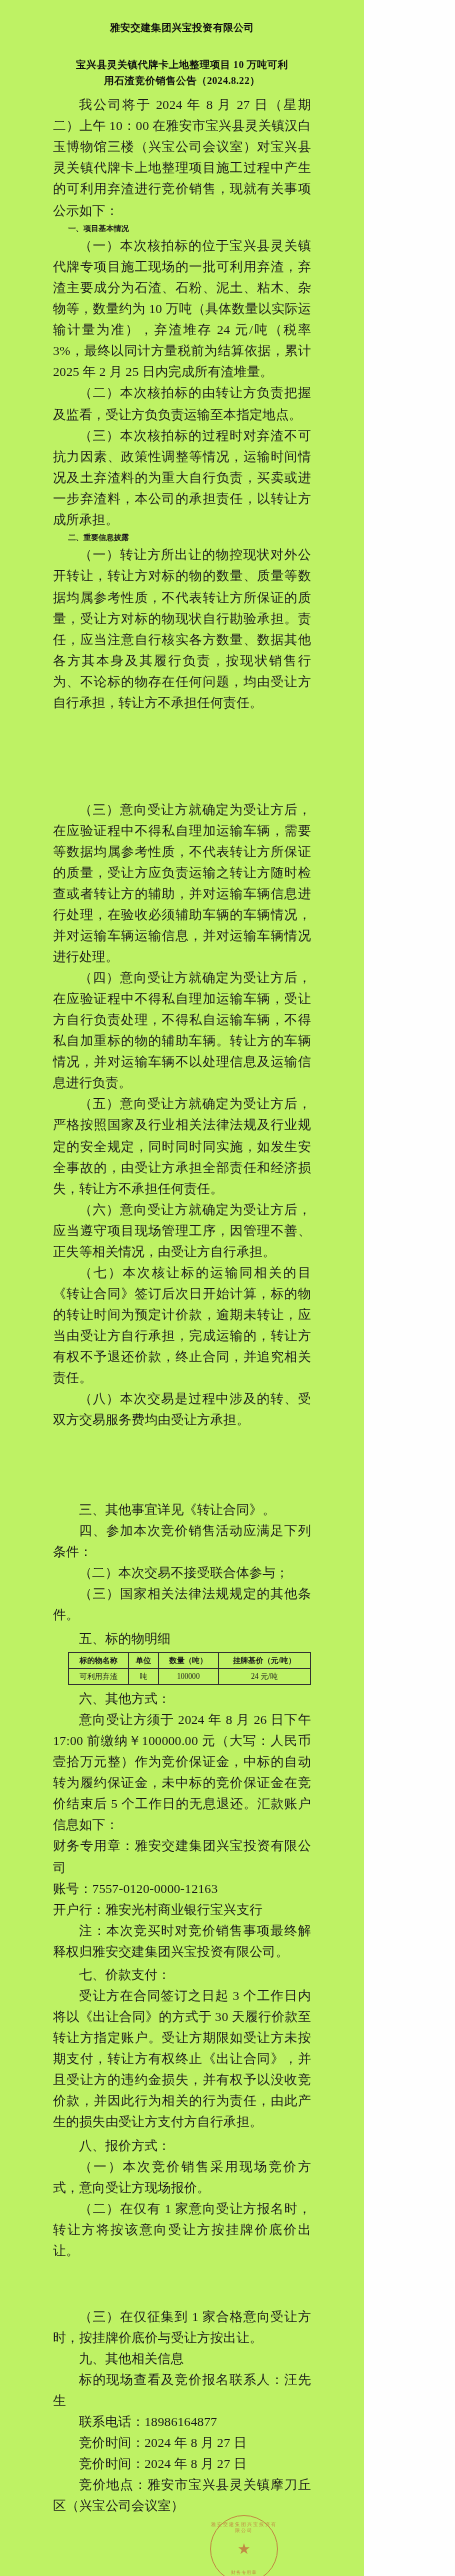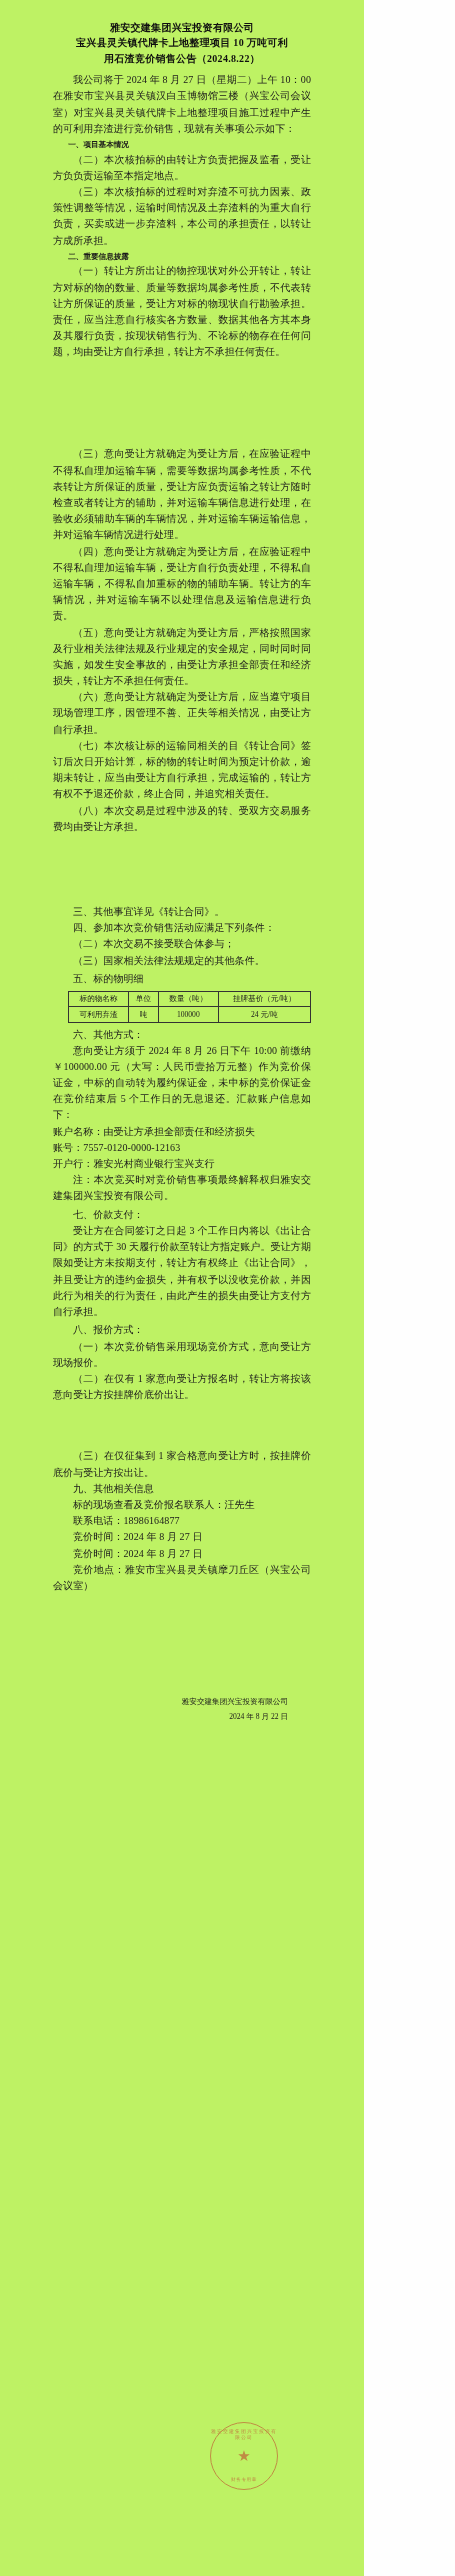--- a/index.html
+++ b/index.html
@@ -31,24 +31,24 @@
   .doc-title {
     text-align: center;
     font-weight: bold;
     font-size: 10px;
     line-height: 1.55;
     letter-spacing: 0.3px;
     color: #101010;
     margin: 0 0 1.1px 0;
     font-family: "Liberation Serif", "DejaVu Serif", serif;
   }
-  .doc-title .line2 { display: block; }
+  .doc-title .line2 { display: block; margin-top: 22px; }
   .doc-title .line3 { display: block; }
   p.body {
-    font-size: 10px;
+    font-size: 13px;
     line-height: 1.62;
     text-align: justify;
     text-justify: inter-ideograph;
     margin: 0;
     text-indent: 2em;
     letter-spacing: 0.1px;
   }
   p.noindent {
     text-indent: 0;
   }
@@ -73,21 +73,21 @@
     width: calc(100% - 2em);
   }
   table.info th, table.info td {
     border: 0.6px solid #333;
     padding: 1.7px 3.4px;
     text-align: center;
     line-height: 1.5;
     font-weight: normal;
   }
   table.info th {
-    font-weight: normal;
+    font-weight: bold;
   }
   .sign-block {
     margin-top: 15px;
     text-align: right;
     padding-right: 23px;
     font-size: 7.6px;
     line-height: 1.9;
   }
   .seal {
     position: absolute;
@@ -140,20 +140,21 @@
       <span class="line3">用石渣竞价销售公告（2024.8.22）</span>
     </div>
 
     <div class="gap-s"></div>
 
     <p class="body">我公司将于 2024 年 8 月 27 日（星期二）上午 10：00 在雅安市宝兴县灵关镇汉白玉博物馆三楼（兴宝公司会议室）对宝兴县灵关镇代牌卡上地整理项目施工过程中产生的可利用弃渣进行竞价销售，现就有关事项公示如下：</p>
 
     <div class="gap-xs"></div>
 
     <p class="sec">一、项目基本情况</p>
+    <p class="body">（一）本次核拍标的位于宝兴县灵关镇代牌专项目施工现场的一批可利用弃渣，弃渣主要成分为石渣、石粉、泥土、粘木、杂物等，数量约为 10 万吨（具体数量以实际运输计量为准），弃渣堆存 24 元/吨（税率 3%，最终以同计方量税前为结算依据，累计 2025 年 2 月 25 日内完成所有渣堆量。</p>
     <p class="body">（二）本次核拍标的由转让方负责把握及监看，受让方负负责运输至本指定地点。</p>
     <p class="body">（三）本次核拍标的过程时对弃渣不可抗力因素、政策性调整等情况，运输时间情况及土弃渣料的为重大自行负责，买卖或进一步弃渣料，本公司的承担责任，以转让方成所承担。</p>
 
     <div class="gap-xs"></div>
 
     <p class="sec">二、重要信息披露</p>
     <p class="body">（一）转让方所出让的物控现状对外公开转让，转让方对标的物的数量、质量等数据均属参考性质，不代表转让方所保证的质量，受让方对标的物现状自行勘验承担。责任，应当注意自行核实各方数量、数据其他各方其本身及其履行负责，按现状销售行为、不论标的物存在任何问题，均由受让方自行承担，转让方不承担任何责任。</p>
 
     <div class="block-spacer-1"></div>
 
@@ -188,22 +189,22 @@
         <tr>
           <td>可利用弃渣</td>
           <td>吨</td>
           <td>100000</td>
           <td>24 元/吨</td>
         </tr>
       </tbody>
     </table>
 
     <p class="body">六、其他方式：</p>
-    <p class="body">意向受让方须于 2024 年 8 月 26 日下午 10:00 前缴纳￥100000.00 元（大写：人民币壹拾万元整）作为竞价保证金，中标的自动转为履约保证金，未中标的竞价保证金在竞价结束后 5 个工作日的无息退还。汇款账户信息如下：</p>
-    <p class="body noindent">账户名称：由受让方承担全部责任和经济损失</p>
+    <p class="body">意向受让方须于 2024 年 8 月 26 日下午 17:00 前缴纳￥100000.00 元（大写：人民币壹拾万元整）作为竞价保证金，中标的自动转为履约保证金，未中标的竞价保证金在竞价结束后 5 个工作日的无息退还。汇款账户信息如下：</p>
+    <p class="body noindent">财务专用章：雅安交建集团兴宝投资有限公司</p>
     <p class="body noindent">账号：7557-0120-0000-12163</p>
     <p class="body noindent">开户行：雅安光村商业银行宝兴支行</p>
     <p class="body">注：本次竞买时对竞价销售事项最终解释权归雅安交建集团兴宝投资有限公司。</p>
 
     <div class="gap-xs"></div>
 
     <p class="body">七、价款支付：</p>
     <p class="body">受让方在合同签订之日起 3 个工作日内将以《出让合同》的方式于 30 天履行价款至转让方指定账户。受让方期限如受让方未按期支付，转让方有权终止《出让合同》，并且受让方的违约金损失，并有权予以没收竞价款，并因此行为相关的行为责任，由此产生的损失由受让方支付方自行承担。</p>
 
     <div class="gap-xs"></div>

